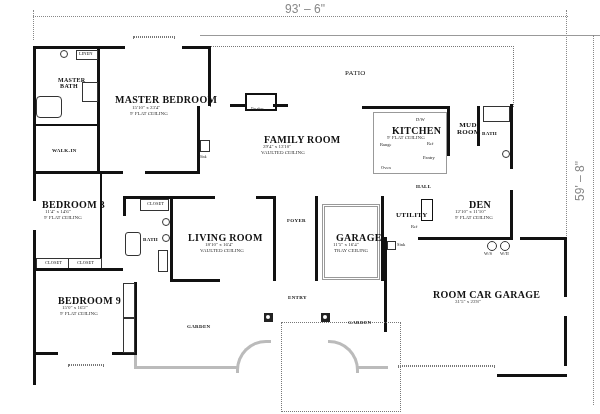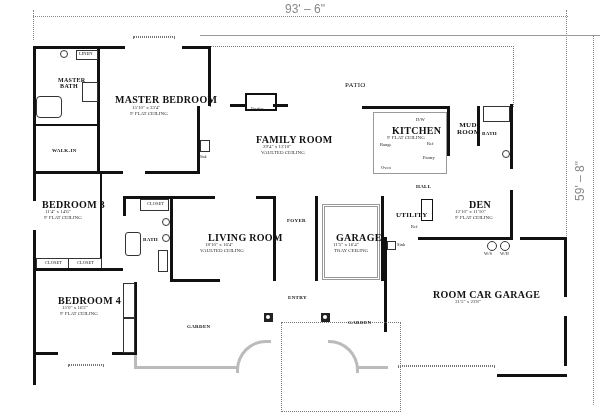--- a/index.html
+++ b/index.html
@@ -24,21 +24,21 @@
 
 <div class="dimline" style="left:33px;top:16px;width:535px;"></div>
 <div class="dimv" style="left:33px;top:10px;height:30px;"></div>
 <div class="dimv" style="left:566px;top:10px;height:240px;"></div>
 <div class="label dim" style="left:285px;top:3px;">93' – 6"</div>
 <div class="dimline" style="left:200px;top:35px;width:400px;border-top:1px solid #999;"></div>
 <div class="dimv" style="left:593px;top:35px;height:370px;"></div>
 <div class="label dim" style="left:560px;top:175px;transform:rotate(-90deg);">59' – 8"</div>
 
 <div class="thin" style="left:210px;top:46px;width:302px;height:60px;border-bottom:none;"></div>
-<div class="label rn" style="left:345px;top:70px;font-weight:normal;font-size:7px;margin-top:12px;">PATIO</div>
+<div class="label rn" style="left:345px;top:70px;font-weight:normal;font-size:7px;">PATIO</div>
 
 <div class="wall" style="left:33px;top:46px;width:92px;height:3px;"></div>
 <div class="wall" style="left:182px;top:46px;width:28px;height:3px;"></div>
 <div class="thin" style="left:133px;top:36px;width:40px;height:0;"></div>
 <div class="wall" style="left:33px;top:46px;width:3px;height:125px;"></div>
 <div class="wall" style="left:208px;top:46px;width:3px;height:60px;"></div>
 <div class="wall" style="left:33px;top:171px;width:90px;height:3px;"></div>
 <div class="wall" style="left:33px;top:124px;width:65px;height:2px;"></div>
 <div class="wall" style="left:97px;top:46px;width:3px;height:125px;"></div>
 <div class="wall" style="left:145px;top:171px;width:55px;height:3px;"></div>
@@ -53,21 +53,21 @@
 <div class="label rn" style="left:52px;top:148px;font-size:5px;">WALK-IN</div>
 
 <div class="label rn" style="left:115px;top:95px;">MASTER BEDROOM</div>
 <div class="label rs" style="left:132px;top:105px;">15'10" x 23'4"</div>
 <div class="label rs" style="left:130px;top:111px;">9' FLAT CEILING</div>
 
 <div class="wall" style="left:230px;top:104px;width:20px;height:3px;"></div>
 <div class="fix" style="left:245px;top:93px;width:28px;height:14px;border:2px solid #111;"></div>
 <div class="label sm" style="left:251px;top:108px;font-size:3.5px;">Fireplace</div>
 <div class="wall" style="left:273px;top:104px;width:15px;height:3px;"></div>
-<div class="label rn" style="left:256px;top:135px;">FAMILY ROOM</div>
+<div class="label rn" style="left:264px;top:135px;">FAMILY ROOM</div>
 <div class="label rs" style="left:263px;top:144px;">29'4" x 13'10"</div>
 <div class="label rs" style="left:261px;top:150px;">VAULTED CEILING</div>
 <div class="fix" style="left:200px;top:140px;width:8px;height:10px;"></div>
 <div class="label sm" style="left:200px;top:156px;font-size:3.5px;">Sink</div>
 
 <div class="wall" style="left:362px;top:106px;width:88px;height:3px;"></div>
 <div class="thin" style="left:373px;top:112px;width:72px;height:60px;border-style:solid;border-color:#999;"></div>
 <div class="label rn" style="left:392px;top:126px;">KITCHEN</div>
 <div class="label rs" style="left:387px;top:135px;">9' FLAT CEILING</div>
 <div class="label sm" style="left:416px;top:118px;">D/W</div>
@@ -97,21 +97,21 @@
 <div class="wall" style="left:100px;top:171px;width:2px;height:100px;"></div>
 <div class="label rn" style="left:42px;top:200px;">BEDROOM 3</div>
 <div class="label rs" style="left:45px;top:209px;">11'4" x 14'6"</div>
 <div class="label rs" style="left:44px;top:215px;">9' FLAT CEILING</div>
 <div class="fix" style="left:36px;top:258px;width:32px;height:10px;"></div>
 <div class="label sm" style="left:45px;top:261px;">CLOSET</div>
 <div class="fix" style="left:68px;top:258px;width:32px;height:10px;"></div>
 <div class="label sm" style="left:77px;top:261px;">CLOSET</div>
 <div class="wall" style="left:33px;top:268px;width:90px;height:3px;"></div>
 
-<div class="label rn" style="left:58px;top:296px;">BEDROOM 4</div>
+<div class="label rn" style="left:58px;top:296px;">BEDROOM 9</div>
 <div class="label rs" style="left:62px;top:305px;">15'0" x 16'2"</div>
 <div class="label rs" style="left:60px;top:311px;">9' FLAT CEILING</div>
 <div class="wall" style="left:33px;top:352px;width:25px;height:3px;"></div>
 <div class="thin" style="left:68px;top:364px;width:34px;height:0;"></div>
 <div class="wall" style="left:112px;top:352px;width:25px;height:3px;"></div>
 <div class="wall" style="left:134px;top:282px;width:3px;height:73px;"></div>
 <div class="fix" style="left:123px;top:283px;width:10px;height:33px;"></div>
 <div class="fix" style="left:123px;top:318px;width:10px;height:33px;"></div>
 
 <div class="wall" style="left:123px;top:196px;width:50px;height:3px;"></div>
@@ -120,21 +120,21 @@
 <div class="label sm" style="left:147px;top:202px;">CLOSET</div>
 <div class="fix" style="left:125px;top:232px;width:14px;height:22px;border-radius:3px;"></div>
 <div class="label rn" style="left:143px;top:237px;font-size:5px;">BATH</div>
 <div class="circ" style="left:162px;top:218px;width:6px;height:6px;"></div>
 <div class="circ" style="left:162px;top:234px;width:6px;height:6px;"></div>
 <div class="fix" style="left:158px;top:250px;width:8px;height:20px;"></div>
 <div class="wall" style="left:170px;top:196px;width:3px;height:85px;"></div>
 
 <div class="wall" style="left:170px;top:196px;width:45px;height:3px;"></div>
 <div class="wall" style="left:256px;top:196px;width:20px;height:3px;"></div>
-<div class="label rn" style="left:208px;top:233px;">LIVING ROOM</div>
+<div class="label rn" style="left:188px;top:233px;">LIVING ROOM</div>
 <div class="label rs" style="left:205px;top:242px;">18'10" x 16'4"</div>
 <div class="label rs" style="left:200px;top:248px;">VAULTED CEILING</div>
 <div class="wall" style="left:170px;top:279px;width:50px;height:3px;"></div>
 <div class="wall" style="left:273px;top:196px;width:3px;height:85px;"></div>
 
 <div class="label rn" style="left:287px;top:218px;font-size:5px;">FOYER</div>
 
 <div class="wall" style="left:315px;top:196px;width:3px;height:85px;"></div>
 <div class="wall" style="left:381px;top:196px;width:3px;height:85px;"></div>
 <div class="thin" style="left:322px;top:204px;width:52px;height:70px;border-style:double;border-width:3px;border-color:#999;"></div>

